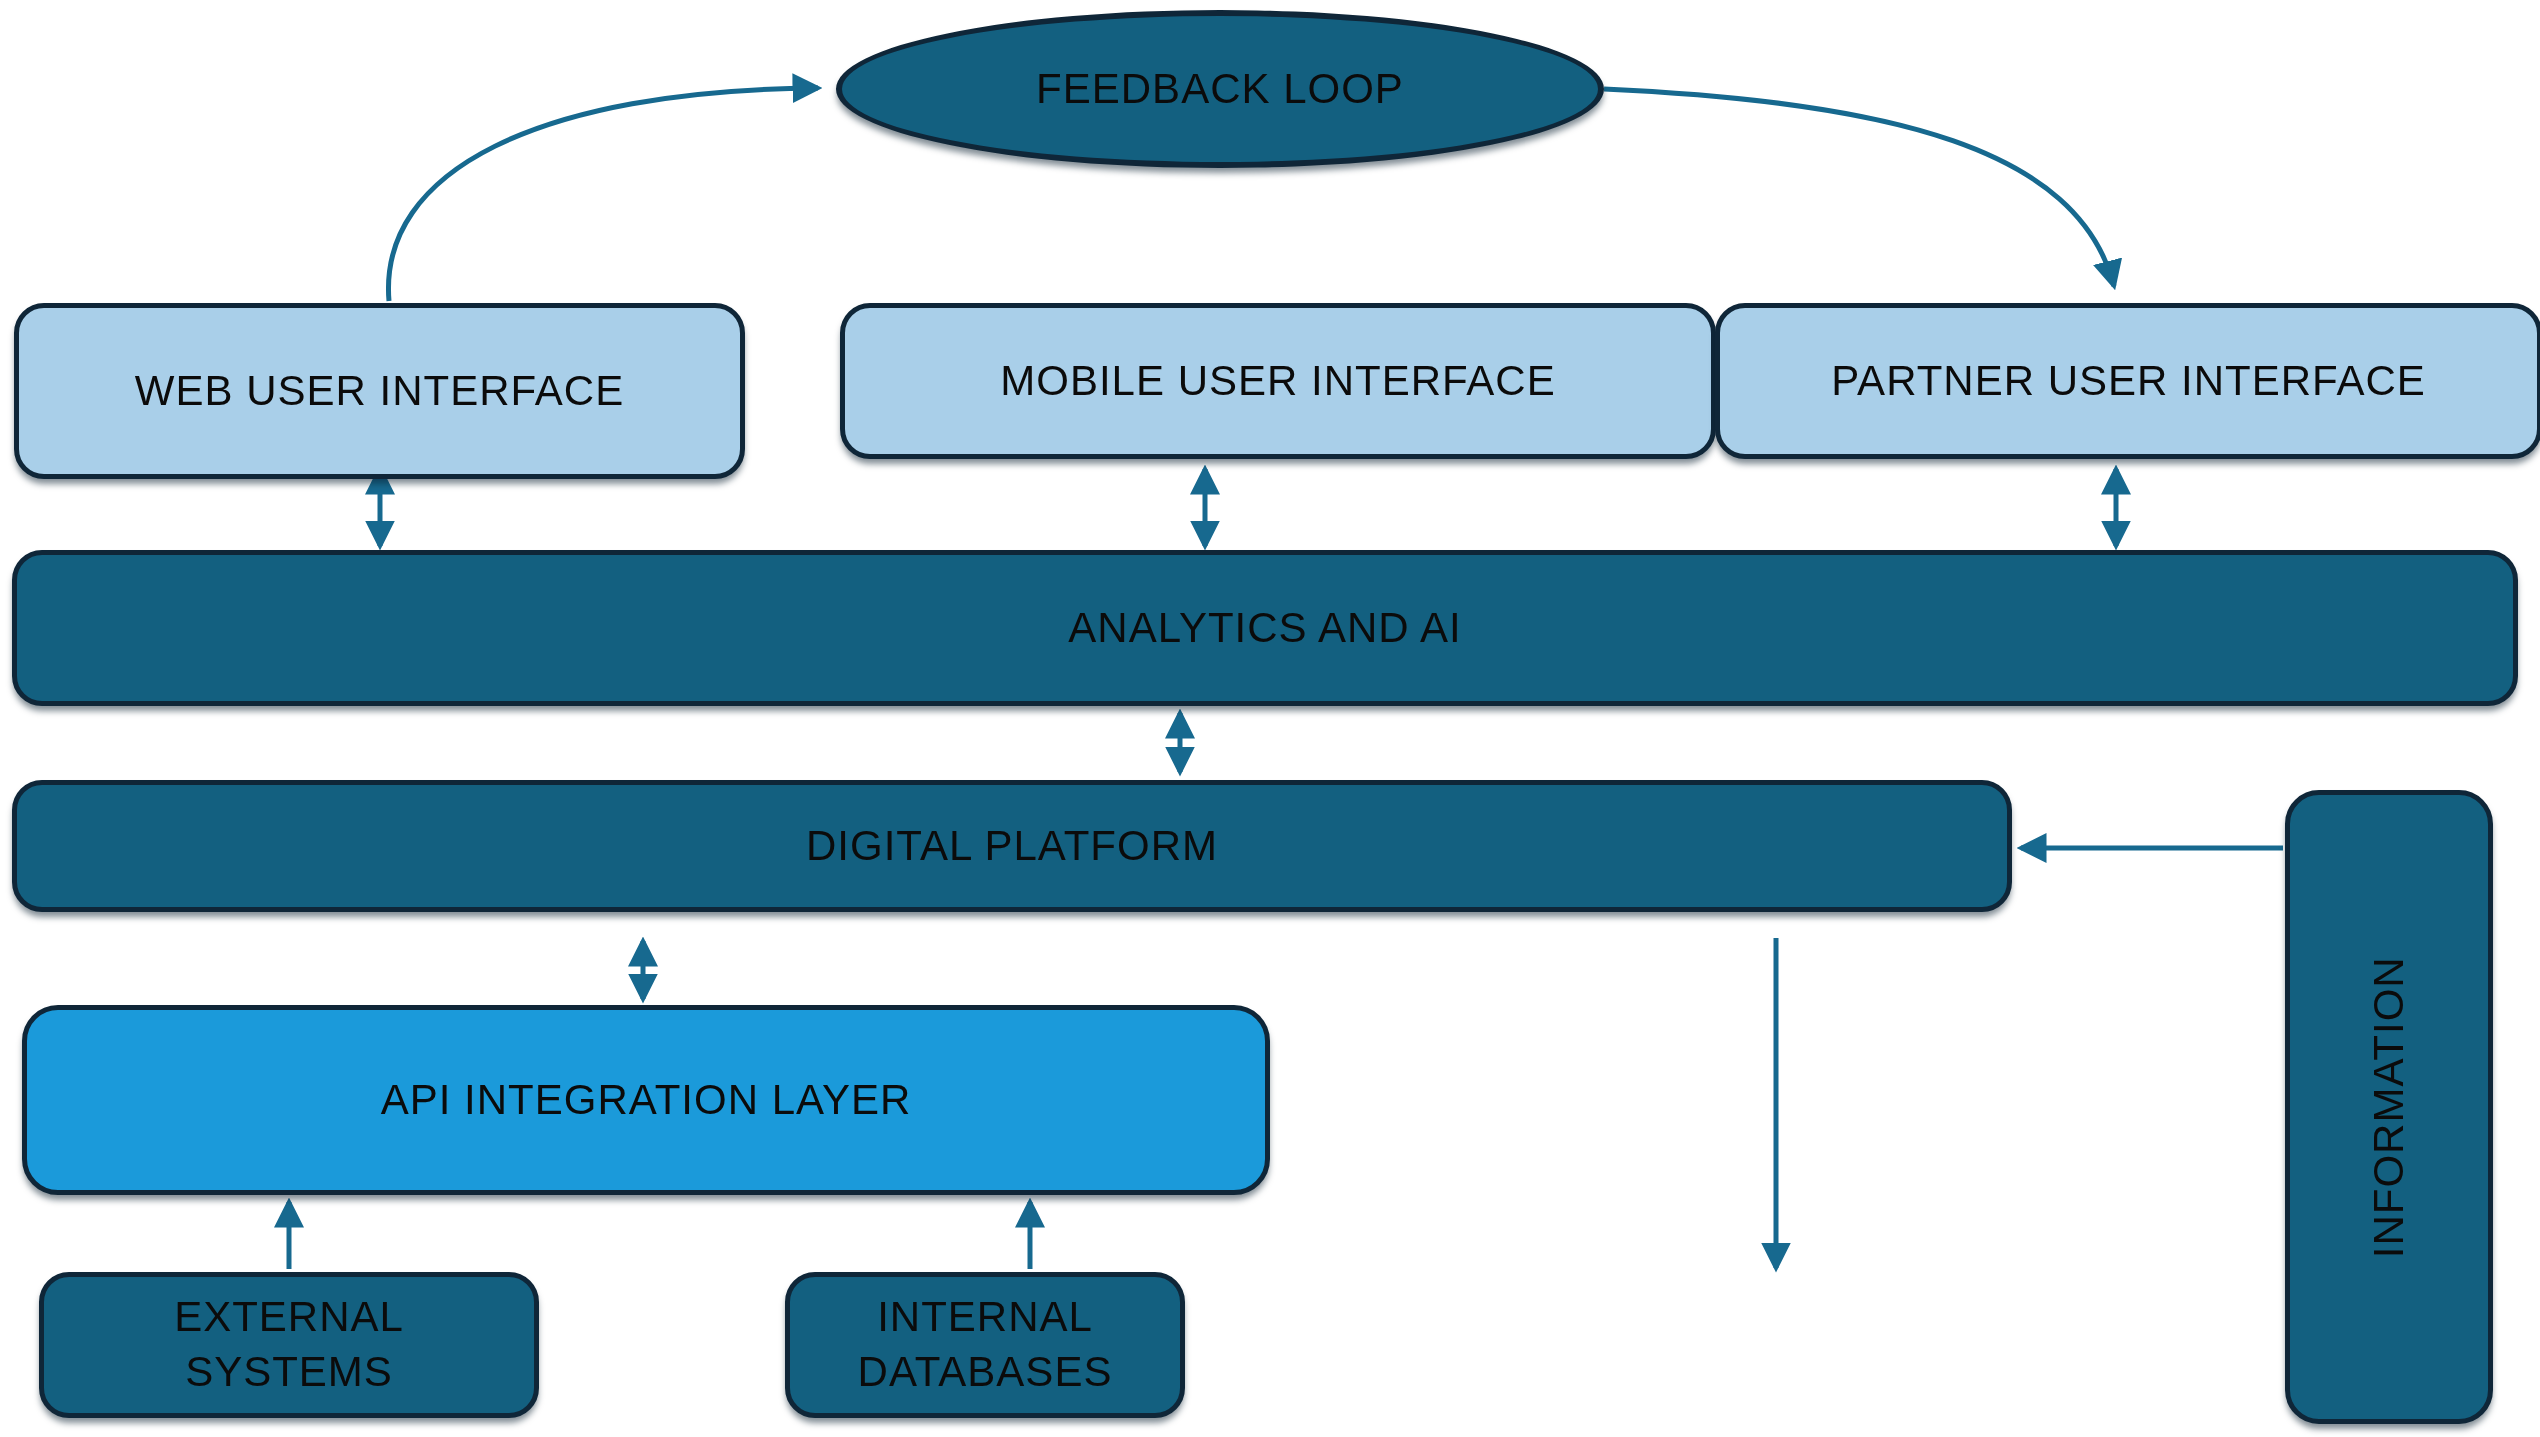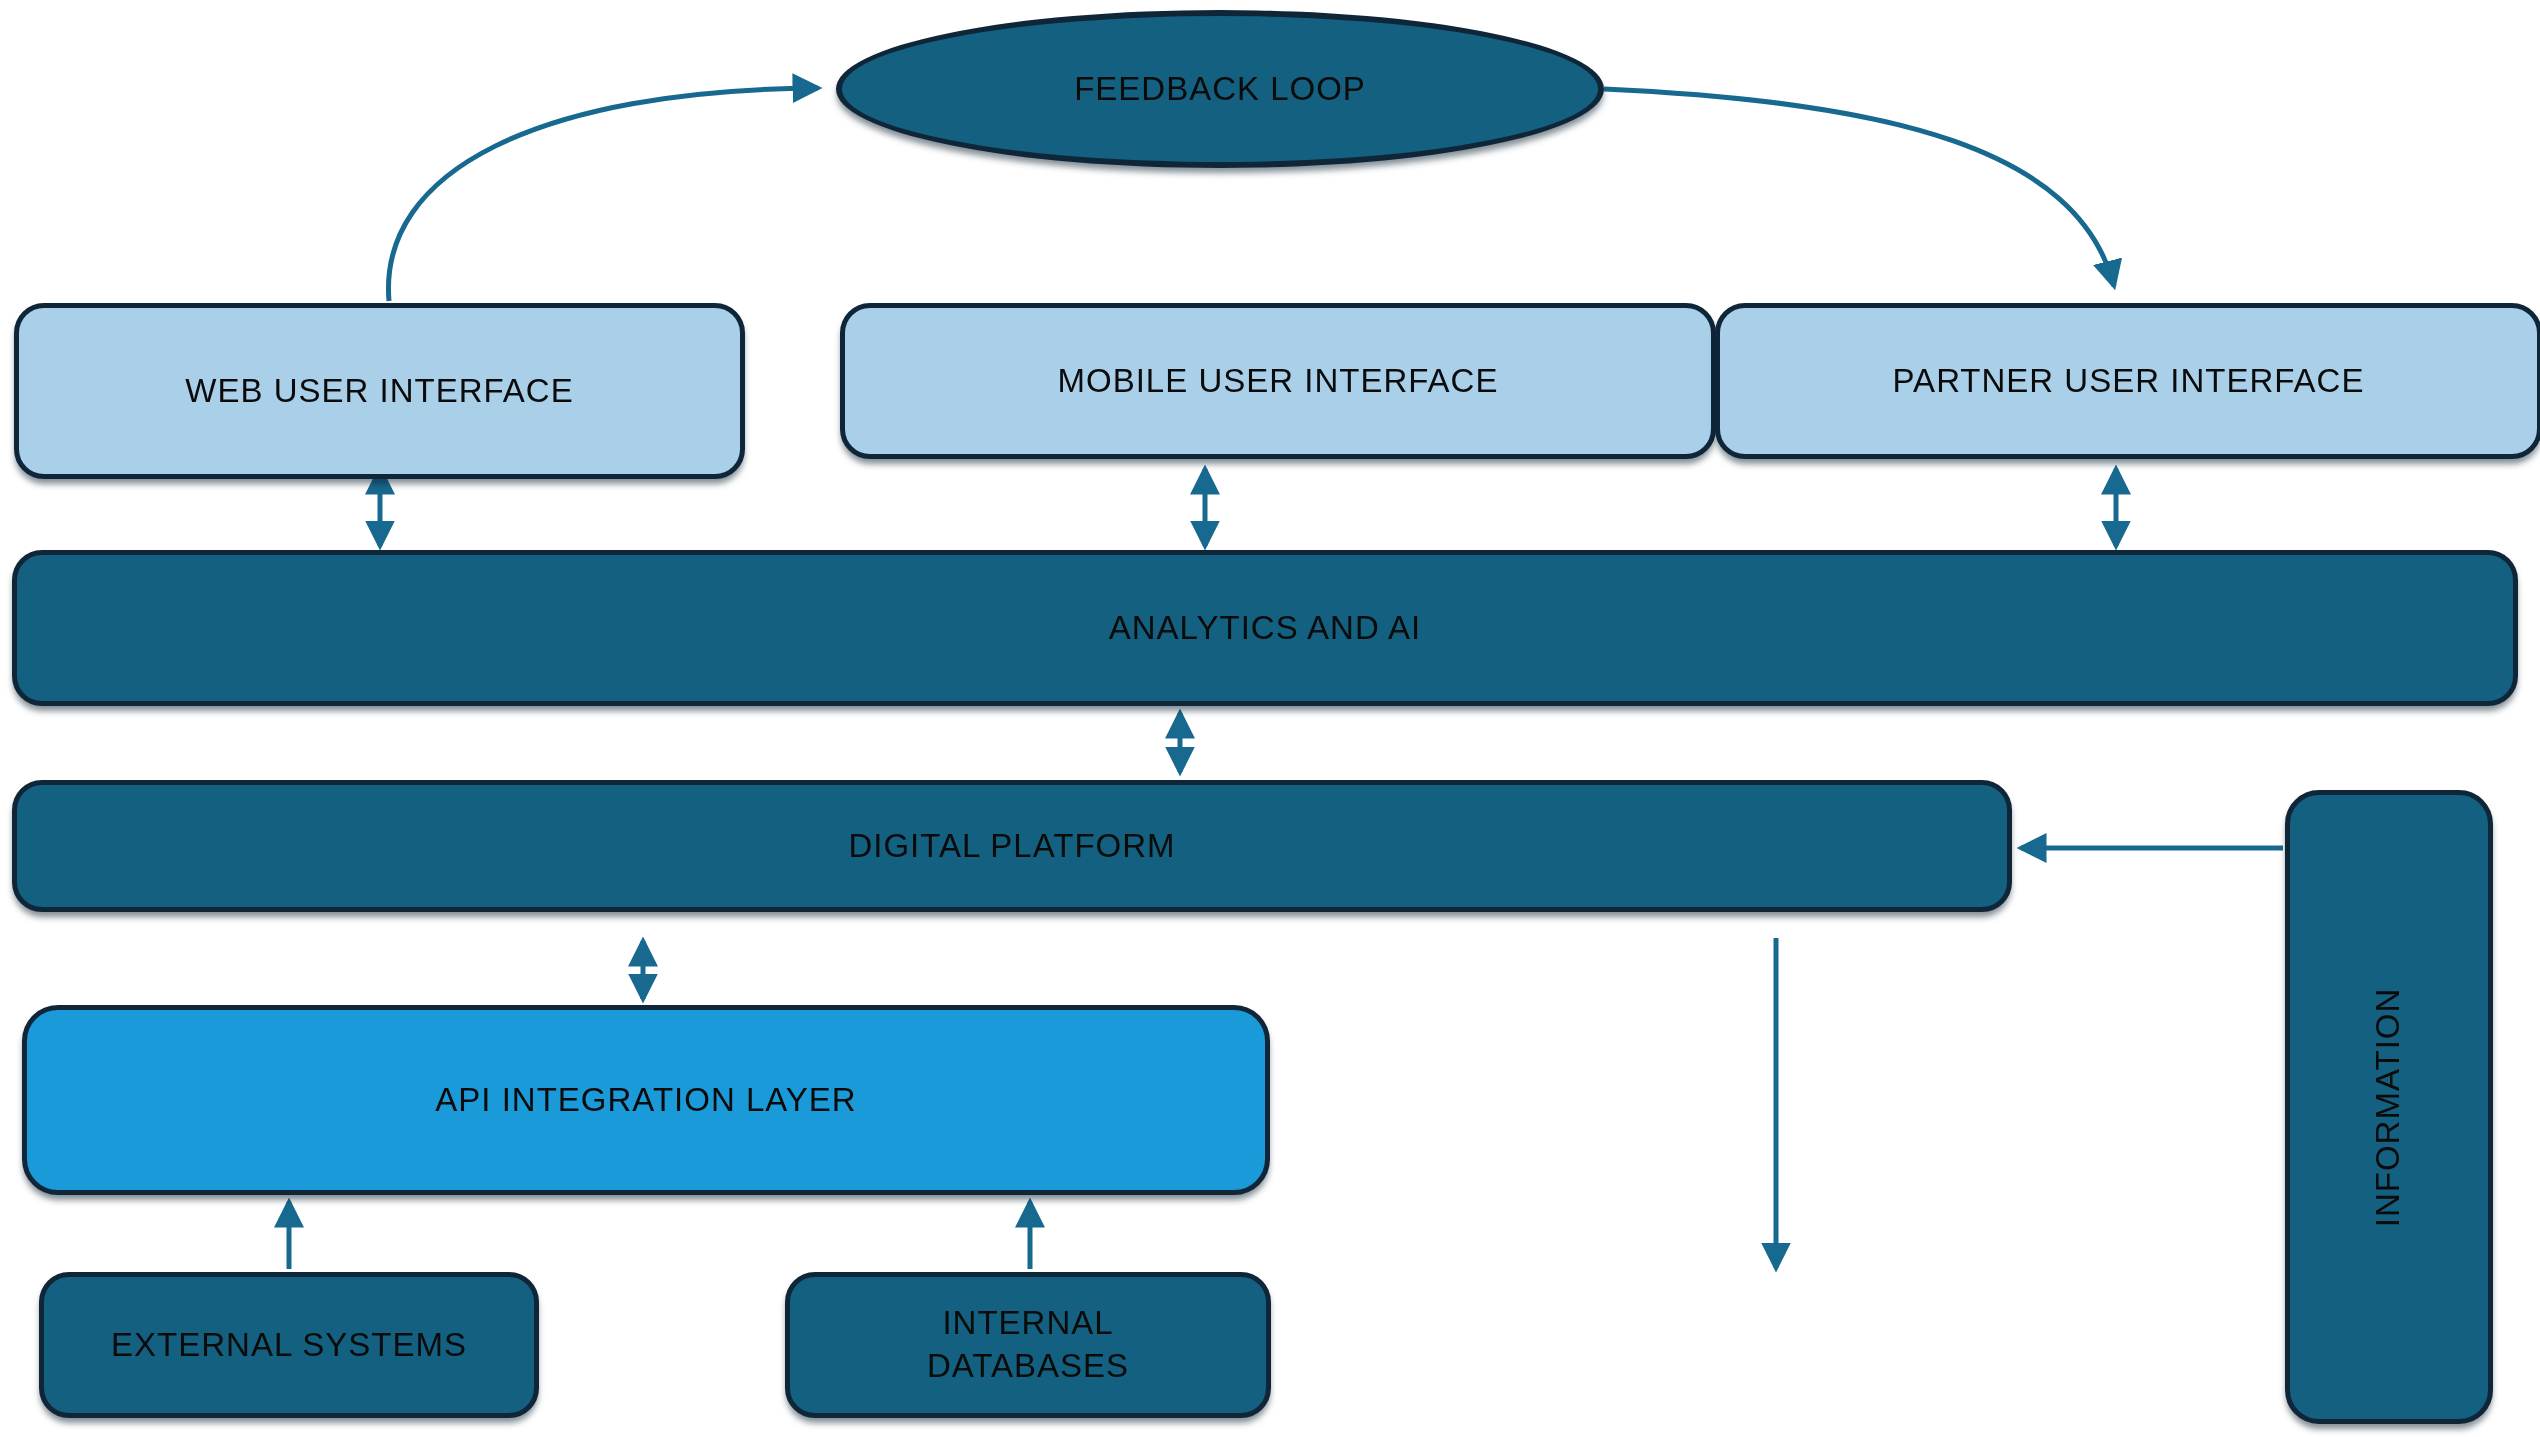--- a/index.html
+++ b/index.html
@@ -23,36 +23,36 @@
   .edges{position:absolute;left:0;top:0;width:2540px;height:1437px;z-index:1;}
   .edges path.edge{stroke:var(--arrow);stroke-width:5;fill:none;}
   .edges marker path{fill:var(--arrow);stroke:none;}
   .node{
     position:absolute;z-index:2;
     display:flex;align-items:center;justify-content:center;
     text-align:center;
     border:5px solid var(--node-border);
     border-radius:30px;
     color:var(--label-text);
-    font-size:33px;line-height:1.3;letter-spacing:1px;
+    font-size:42px;line-height:1.3;letter-spacing:1px;
     box-shadow:0 6px 6px -1px rgba(10,32,48,.5);
   }
   .dark{background:var(--node-dark-fill);}
   .light{background:var(--node-light-fill);}
   .accent{background:var(--node-accent-fill);}
   .ellipse{border-radius:50%;border-width:6px;}
   #feedback{left:836px;top:10px;width:768px;height:158px;}
   #web{left:14px;top:303px;width:731px;height:176px;}
   #mobile{left:840px;top:303px;width:876px;height:156px;}
   #partner{left:1699px;top:303px;width:827px;height:156px;margin-left:16px;}
   #analytics{left:12px;top:550px;width:2506px;height:156px;}
   #platform{left:12px;top:780px;width:2000px;height:132px;justify-content:center;}
   #api{left:22px;top:1005px;width:1248px;height:190px;border-radius:36px;}
   #external{left:39px;top:1272px;width:500px;height:146px;padding:8px 60px;}
-  #internal{left:785px;top:1272px;width:486px;height:146px;padding:0 55px;}
+  #internal{left:785px;top:1272px;width:400px;height:146px;padding:0 55px;}
   #usermetrics{left:1542px;top:1277px;width:475px;height:142px;}
   #information{left:2285px;top:790px;width:208px;height:634px;border-radius:34px;}
   .v-label{transform:rotate(-90deg);white-space:nowrap;}
 </style>
 </head>
 <body>
 
 <div class="canvas">
 
   <svg class="edges" viewBox="0 0 2540 1437" xmlns="http://www.w3.org/2000/svg">

